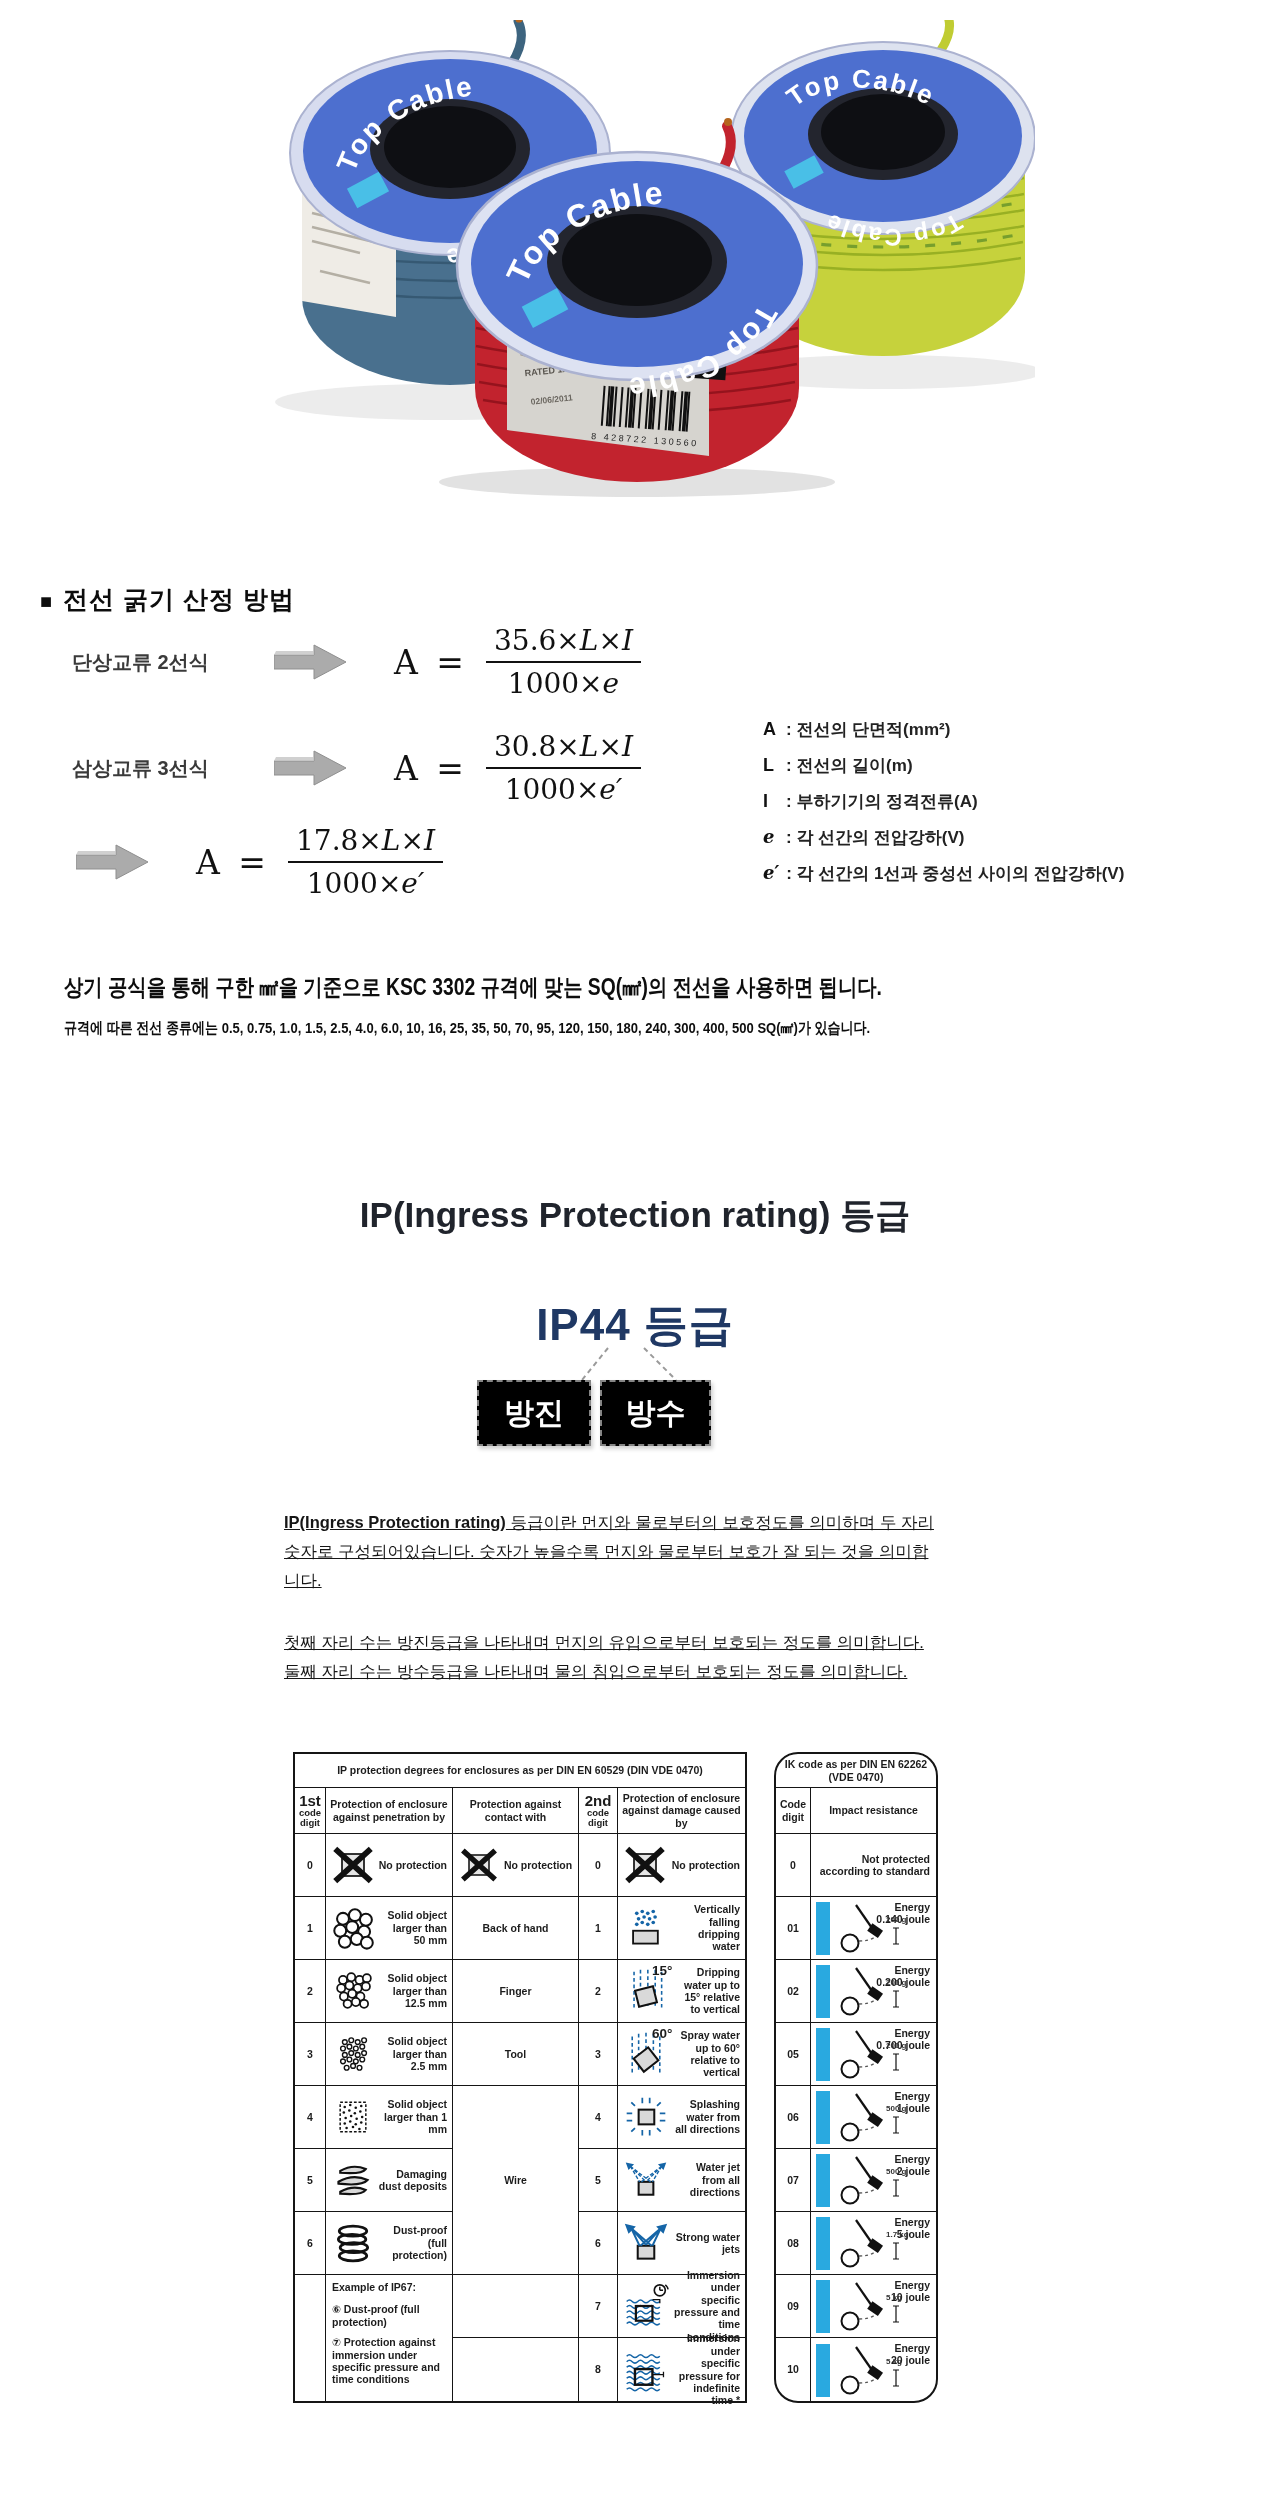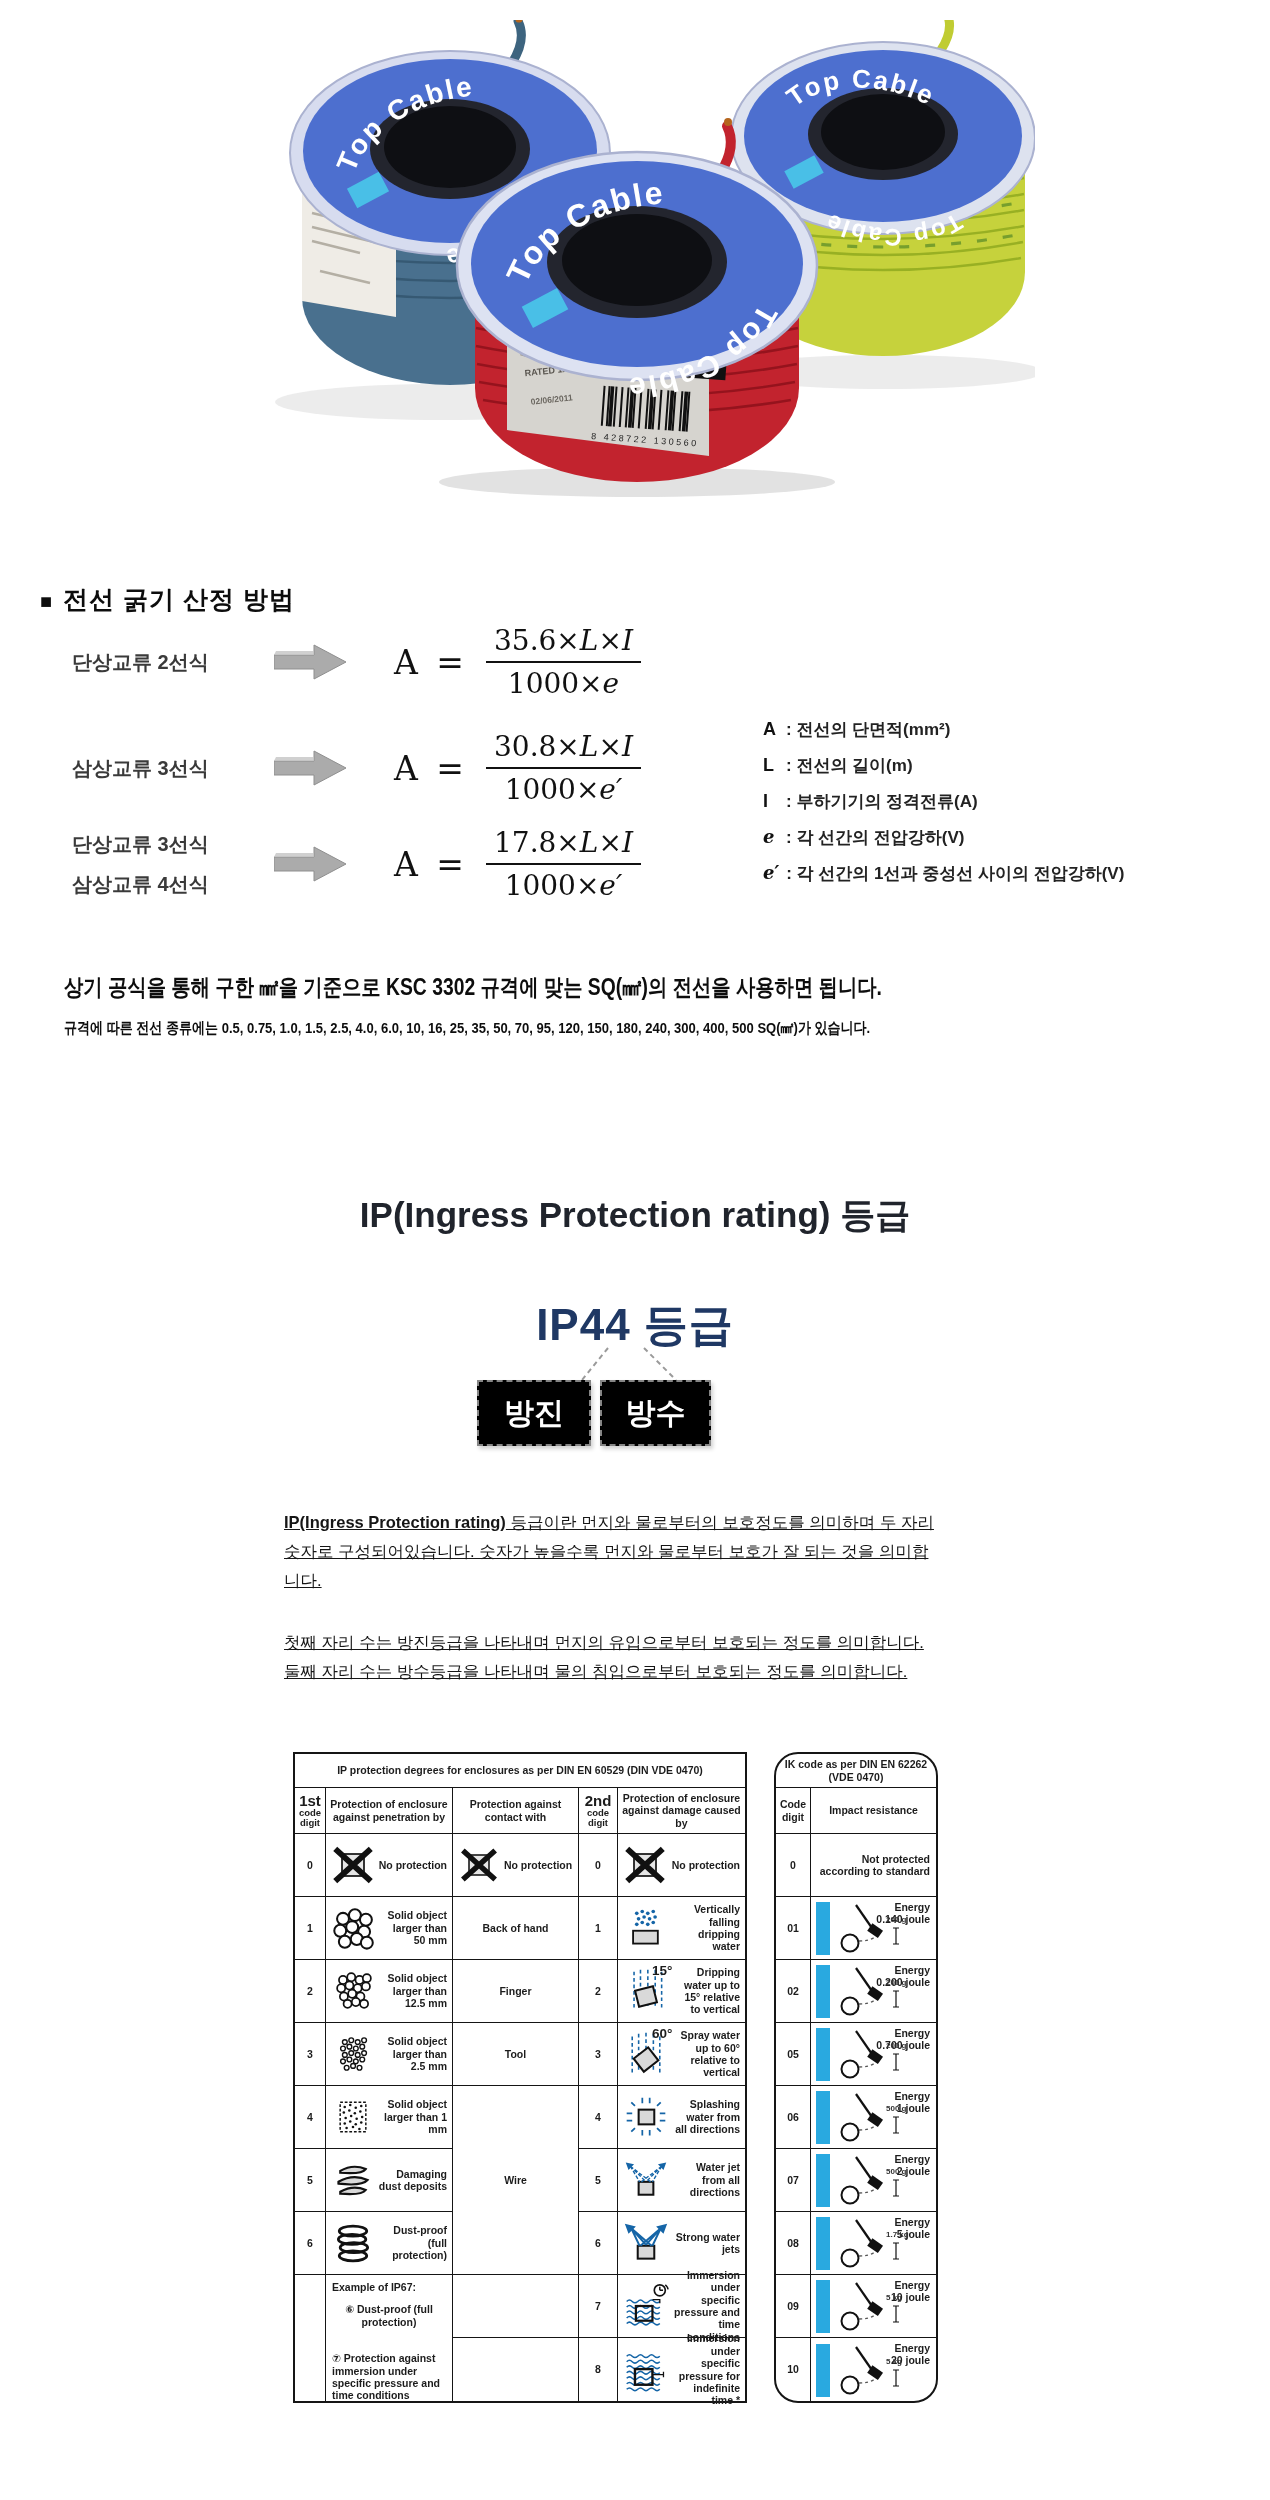--- a/index.html
+++ b/index.html
@@ -54,21 +54,21 @@
   .hbig{font-size:15px;font-weight:800;line-height:1;}
   .hsmall{font-size:9.5px;line-height:1.1;}
   .htxt{font-size:10.5px;}
   .dcell{display:flex;align-items:center;justify-content:center;font-size:17px;font-weight:800;}
   .pcell{display:flex;align-items:center;gap:3px;padding:3px 5px;}
   .pcell .ctext{flex:1;text-align:right;}
   .ccell{display:flex;align-items:center;justify-content:center;gap:5px;text-align:center;padding:2px 4px;}
   .angle{position:absolute;top:3px;left:34px;font-size:13.5px;font-weight:800;}
   .excell{padding:6px 6px;font-size:9.5px;}
   .excell .ex1{margin-bottom:10px;}
-  .excell .ex2{margin-bottom:24px;text-align:center;}
+  .excell .ex2{margin-bottom:8px;}
   .ik-imp{padding:0;}
   .ik-energy{position:absolute;top:4px;right:6px;text-align:right;}
   .ik-icon{position:absolute;left:1px;bottom:2px;}
   .ik-none{display:flex;align-items:center;justify-content:flex-end;text-align:right;padding:0 6px;}
 
   svg text{font-family:"Liberation Sans","DejaVu Sans",sans-serif;}
 </style>
 </head>
 <body>
 
@@ -226,24 +226,20 @@
       <polygon points="0,13 40,13 40,9 2,9" fill="#c4c4c4" opacity="0.8"></polygon>
     </svg>
     <span class="lhs"><span>A</span> <span>=</span></span>
     <span class="frac">
       <span class="num">30.8×<i>L</i>×<i>I</i></span>
       <span class="den">1000×<i>e′</i></span>
     </span>
   </div>
 
   <div class="f-row" style="top:824px">
-    <div class="f-label">
-      <div>단상교류 3선식</div>
-      <div>삼상교류 4선식</div>
-    </div>
     <svg class="f-arrow" width="74" height="40" viewBox="0 0 74 40">
       <polygon points="0,13 40,13 40,3 72,20 40,37 40,27 0,27" fill="#ababab" stroke="#8f8f8f" stroke-width="1"></polygon>
       <polygon points="0,13 40,13 40,9 2,9" fill="#c4c4c4" opacity="0.8"></polygon>
     </svg>
     <span class="lhs"><span>A</span> <span>=</span></span>
     <span class="frac">
       <span class="num">17.8×<i>L</i>×<i>I</i></span>
       <span class="den">1000×<i>e′</i></span>
     </span>
   </div>

